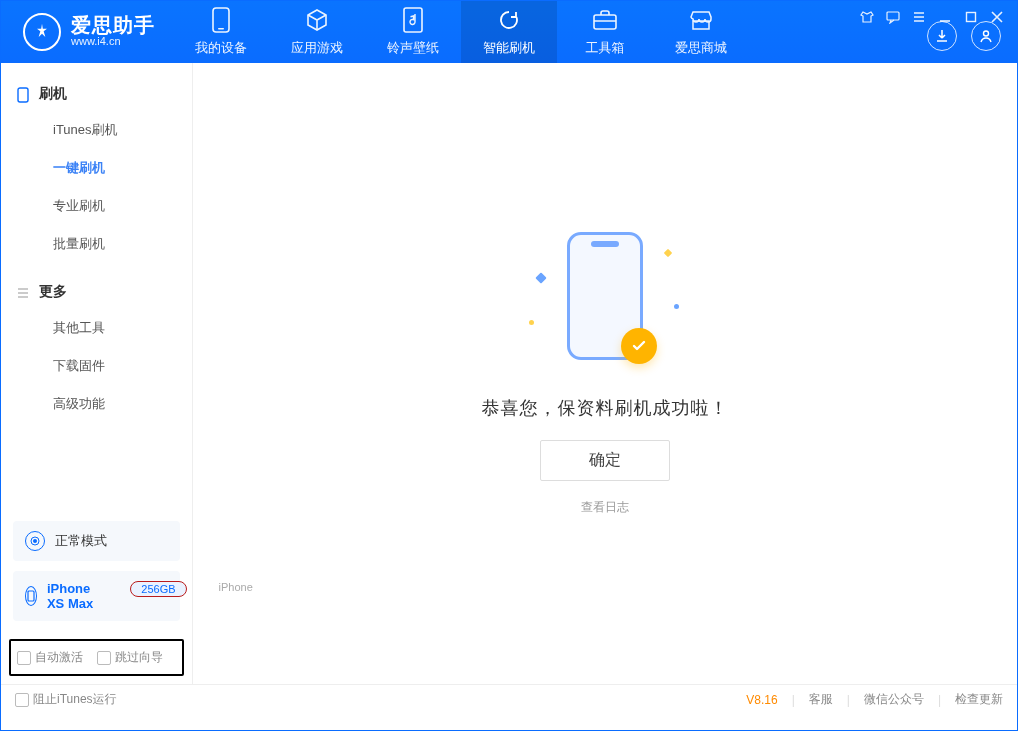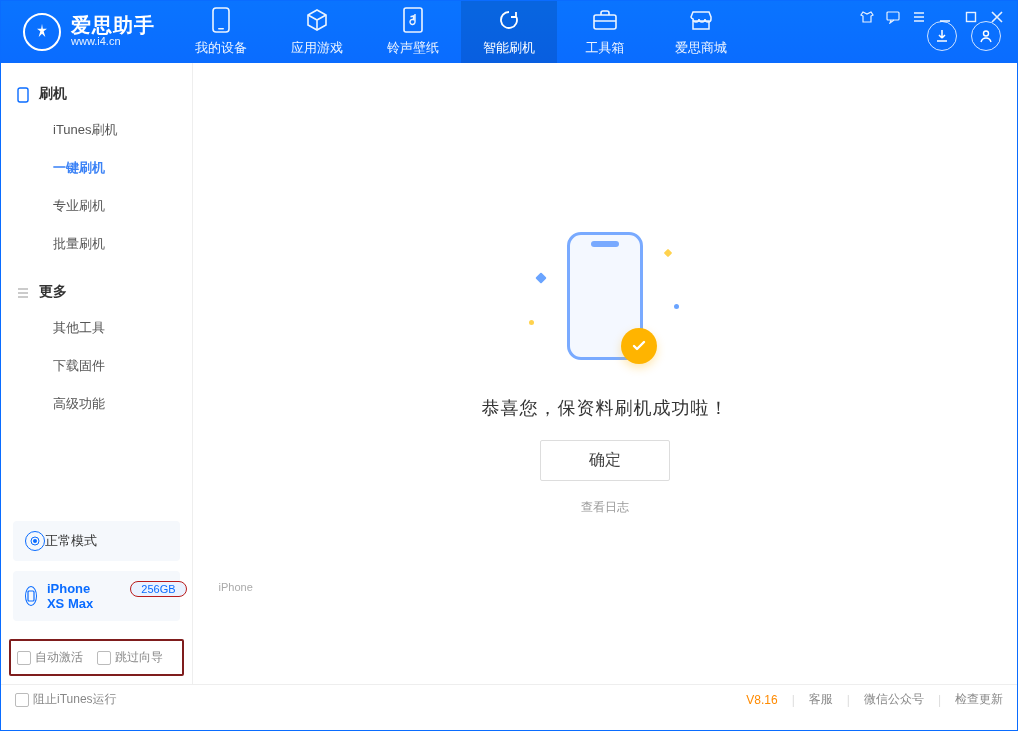--- a/index.html
+++ b/index.html
@@ -87,33 +87,33 @@
 .side-group-hdr.more .gicon { color:#bbb; }
 .side-item {
   padding: 10px 10px 10px 52px;
   font-size: 13px; color:#555; cursor:pointer;
 }
 .side-item.active { color:#3b82f6;font-weight:bold; }
 
 .side-cards { padding: 10px 12px 0 12px; }
 .card {
   background:#f5f8fc; border-radius:4px; padding:10px 12px; margin-bottom:10px;
-  display:flex; align-items:center; gap:0; font-size:13px; color:#333;
+  display:flex; align-items:center; gap:10px; font-size:13px; color:#333;
 }
 .card .cicon { width:20px; height:20px; border-radius:50%; display:flex; align-items:center; justify-content:center; }
 .device-card { flex-direction:row; align-items:flex-start; gap:4px; }
 .device-card .dev-top { display:flex; align-items:center; gap:10px; font-weight:600; color:#0a6cff; }
 .storage-pill {
   display:inline-block; font-size:11px; color:#0a6cff; border:1px solid #b91c1c;
   background:#eaf2ff; border-radius:10px; padding:1px 10px; margin-left:28px;
 }
 .device-sub { font-size:11px; color:#aaa; margin-left:28px; }
 
 .check-row {
-  border:2px solid #7f1d1d; border-radius:2px; margin:8px 8px 8px 8px; padding:8px 6px;
+  border:2px solid #000000; border-radius:2px; margin:8px 8px 8px 8px; padding:8px 6px;
   display:flex; gap:14px; align-items:center;
 }
 .chk {
   width:14px; height:14px; border:1px solid #bbb; border-radius:2px; display:inline-block;
   margin-right:4px; vertical-align:middle; background:#fff;
 }
 .chk-label { color:#888; font-size:12px; display:inline-flex; align-items:center; cursor:pointer; }
 
 .main {
   flex:1; display:flex; align-items:center; justify-content:center; flex-direction:column;

